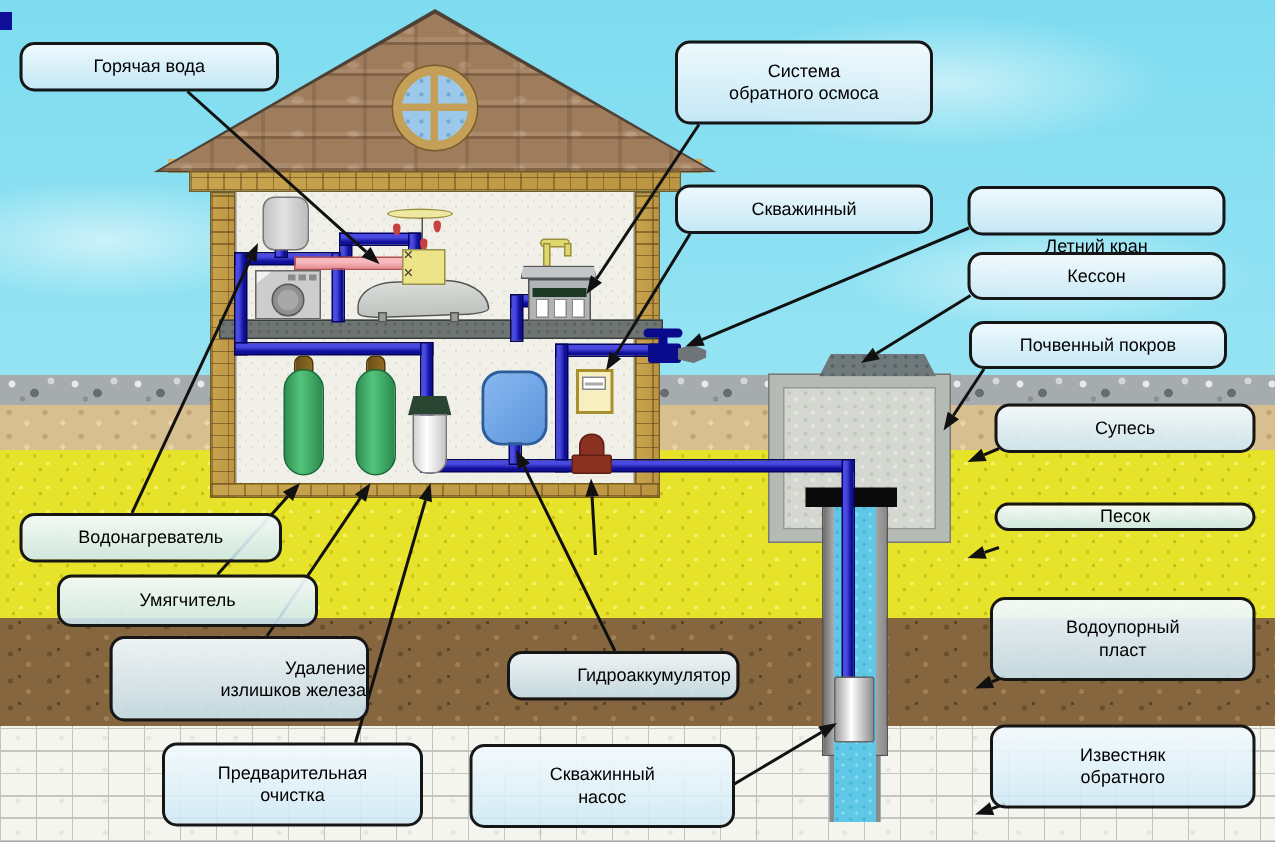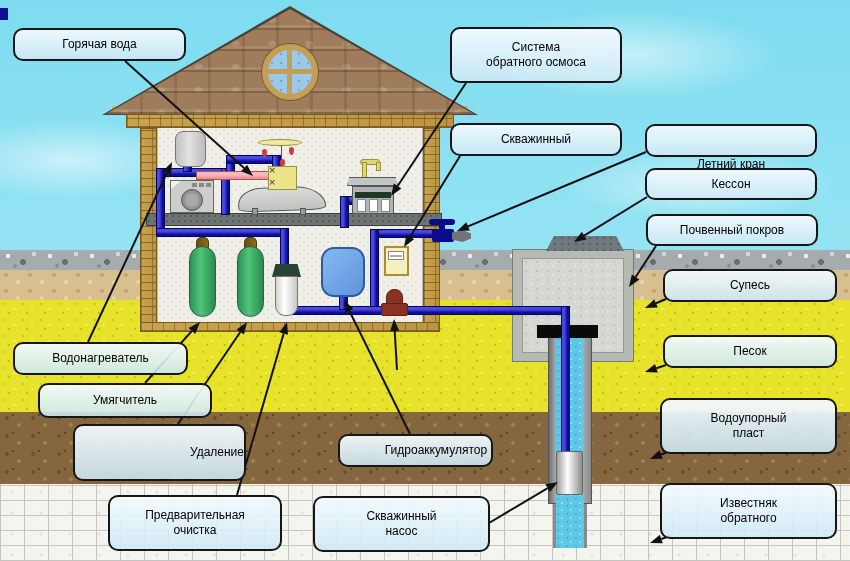--- a/index.html
+++ b/index.html
@@ -239,39 +239,40 @@
       </div>
       <div class="label" style="left: 645px; top: 168px; width: 172px; height: 32px;">
         <div style="position: static;">Кессон</div>
       </div>
       <div class="label" style="left: 646px; top: 214px; width: 172px; height: 32px;">
         <div style="position: static;">Почвенный покров</div>
       </div>
       <div class="label" style="left: 663px; top: 269px; width: 174px; height: 33px;">
         <div style="position: static;">Супесь</div>
       </div>
-      <div class="label" style="left: 663px; top: 335px; width: 174px; height: 33px;">
+      <div class="label" style="left: 663px; top: 335px; width: 174px; height: 19px;">
         <div style="position: static;">Песок</div>
       </div>
       <div class="label" style="left: 660px; top: 398px; width: 177px; height: 56px;">
         <div style="position: static;">Водоупорный</div>
         <div style="position: static;">пласт</div>
       </div>
       <div class="label" style="left: 660px; top: 483px; width: 177px; height: 56px;">
         <div style="position: static;">Известняк</div>
         <div style="position: static;">обратного</div>
       </div>
       <div class="label" style="left: 13px; top: 342px; width: 175px; height: 33px;">
         <div style="position: static;">Водонагреватель</div>
       </div>
       <div class="label" style="left: 38px; top: 383px; width: 174px; height: 35px;">
         <div style="position: static;">Умягчитель</div>
       </div>
       <div class="label" style="left: 73px; top: 424px; width: 173px; height: 57px; align-items: flex-end;">
         <div style="position: static;">Удаление</div>
+        <div style="position: static;">излишков железа</div>
       </div>
       <div class="label" style="left: 108px; top: 495px; width: 174px; height: 56px;">
         <div style="position: static;">Предварительная</div>
         <div style="position: static;">очистка</div>
       </div>
       <div class="label" style="left: 338px; top: 434px; width: 155px; height: 33px; padding-left: 41px;">
         <div style="position: static;">Гидроаккумулятор</div>
       </div>
       <div class="label" style="left: 313px; top: 496px; width: 177px; height: 56px;">
         <div style="position: static;">Скважинный</div>

